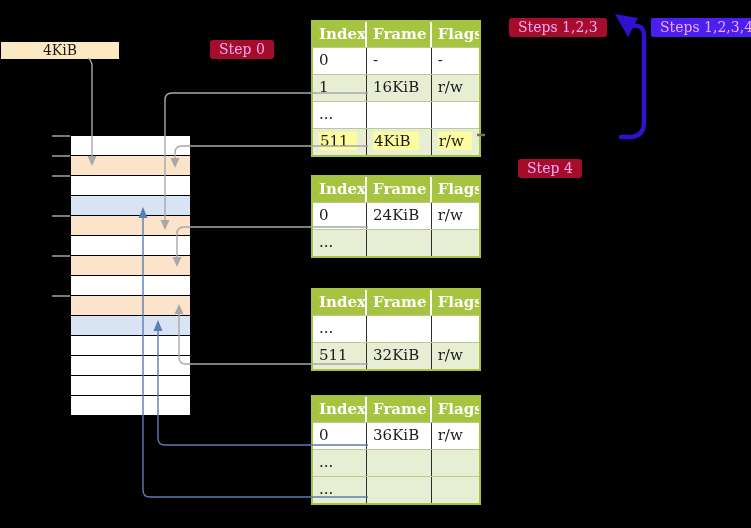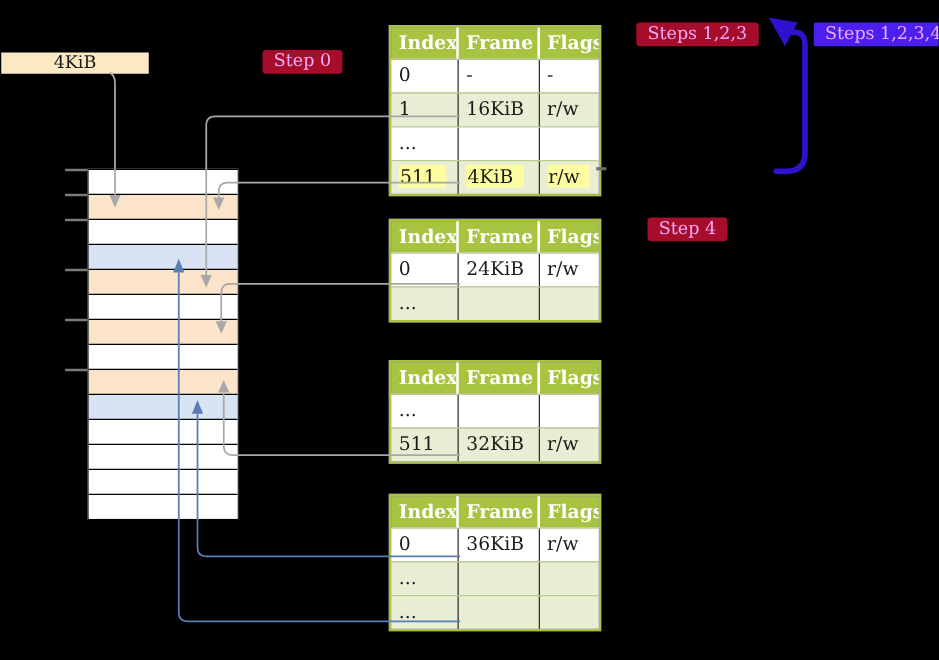--- a/index.html
+++ b/index.html
@@ -25,21 +25,21 @@
   
   .badge {
     position:absolute; height:19px; line-height:19px; padding:0 9px;
     color:#f0abfc; font-size:14px; border-radius:3px; white-space:nowrap;
   }
   .badge.red  { background:#a60d2a; }
   .badge.blue { background:#4a1ff0; border-radius:2px; }
   #badge-step0     { left:190px; top:40px;margin-left:20px;  }
   #badge-steps123  { left:509px; top:18px;  }
   #badge-steps1234 { left:651px; top:18px;  }
-  #badge-step4     { left:518px; top:174px; }
+  #badge-step4     { left:518px; top:159px; }
 
   
   .ptable { position:absolute; left:311px; width:170px; border:2px solid #a6c43f; background:#8b5cf6; box-sizing:border-box; }
   #ptable-1 { top:20px; }
   #ptable-2 { top:175px; }
   #ptable-3 { top:288px; }
   #ptable-4 { top:395px; }
   .pt-head { display:flex; background:#a6c43f; color:#fff; font-weight:bold; height:25px; line-height:25px; font-size:15px; }
   .pt-head .cell { border-right:2px solid #fff; }
   .pt-head .cell:last-child { border-right:none; }

